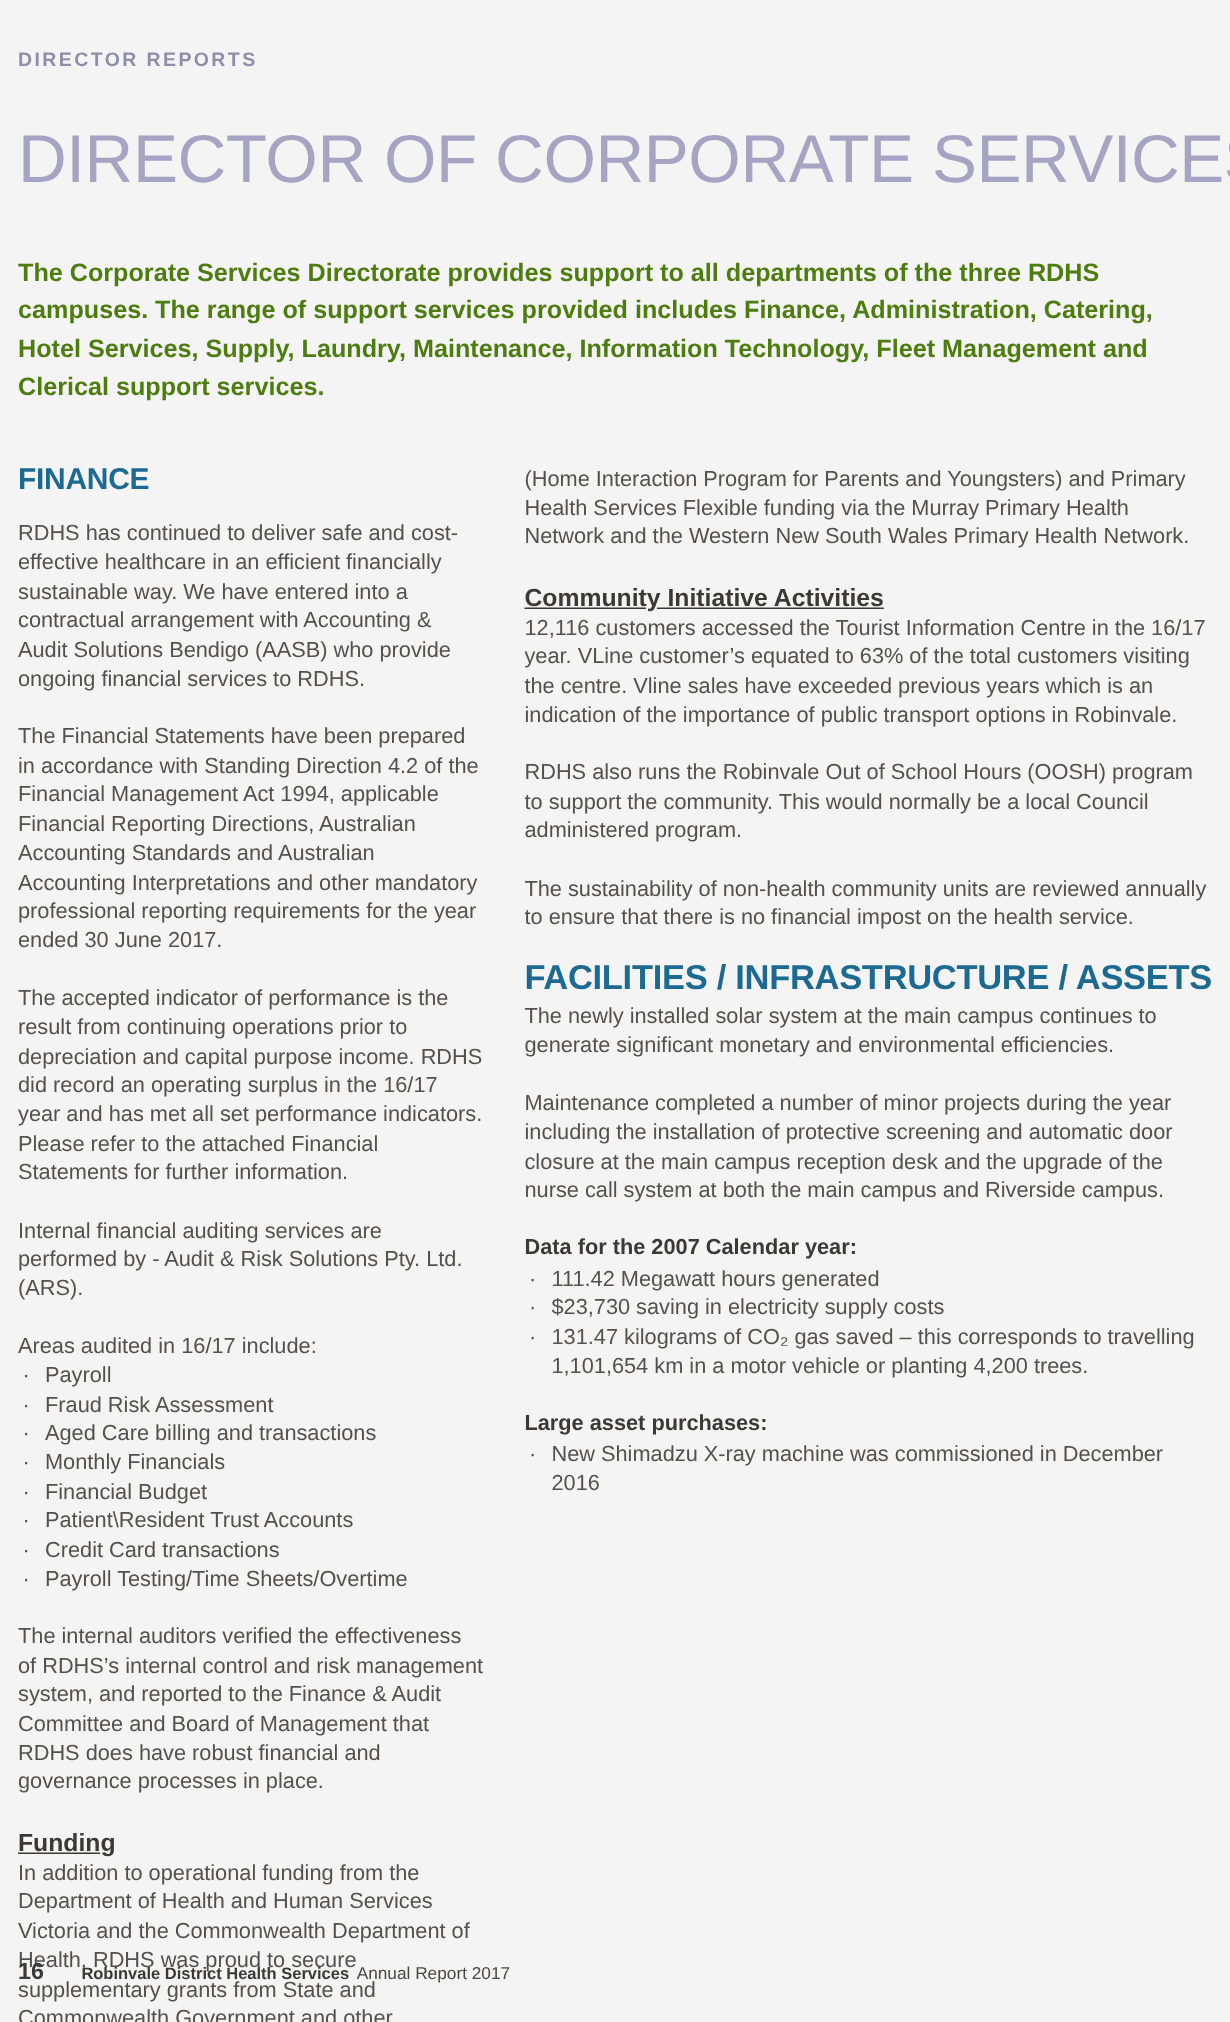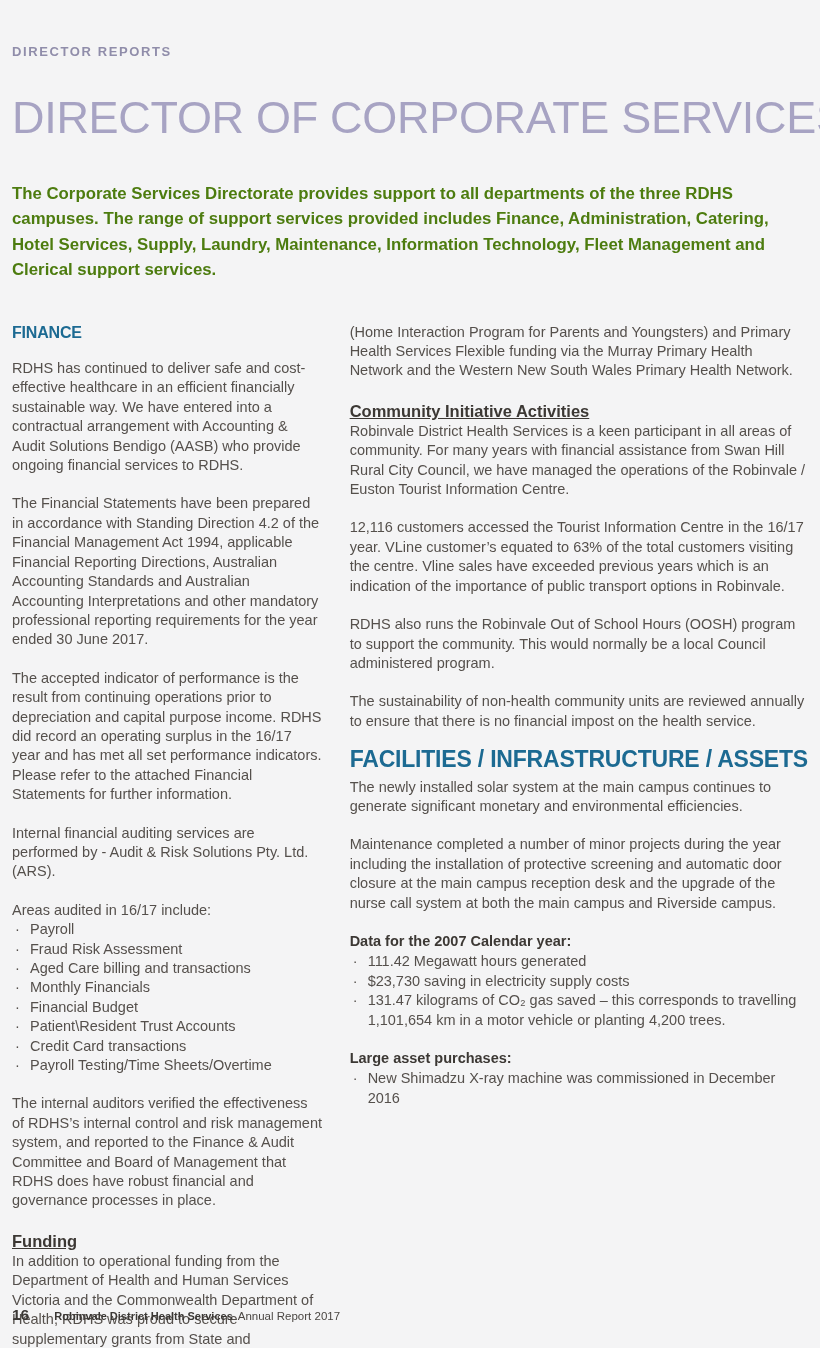--- a/index.html
+++ b/index.html
@@ -5,21 +5,21 @@
   * { box-sizing: border-box; }
   html, body { margin: 0; padding: 0; background: #e8e8e8; }
   .page {
     position: relative;
     width: 820px;
     height: 1348px;
     margin: 0 auto;
     background: #f4f4f5;
     font-family: "Liberation Sans", sans-serif;
     color: #55504c;
-    padding: 44px 12px 0 12px;
+    padding: 32px 12px 0 12px;
     overflow: hidden;
   }
   .kicker {
     font-size: 13px;
     font-weight: bold;
     letter-spacing: 1.6px;
     color: #908daa;
   }
   .title {
     margin-top: 33px;
@@ -42,21 +42,21 @@
     gap: 27px;
     margin-top: 40px;
   }
   .col {
     flex: 1;
     font-size: 14.5px;
     line-height: 19.4px;
   }
   .col p { margin: 0 0 19px 0; }
   .section-heading {
-    font-size: 16px;
+    font-size: 20px;
     font-weight: bold;
     color: #1c6a92;
     margin: 0 0 17px 0;
     letter-spacing: -0.2px;
   }
   .section-heading.mid {
     font-size: 23px;
     margin: 12px 0 8px 0;
     white-space: nowrap;
   }
@@ -167,21 +167,20 @@
       <p>The internal auditors verified the effectiveness of RDHS’s internal control and risk management system, and reported to the Finance &amp; Audit Committee and Board of Management that RDHS does have robust financial and governance processes in place.</p>
 
       <h3 class="subheading">Funding</h3>
       <p>In addition to operational funding from the Department of Health and Human Services Victoria and the Commonwealth Department of Health, RDHS was proud to secure supplementary grants from State and Commonwealth Government and other agencies to support the Robinvale community through various programs. Programs such as Best Start, Communities for Children, Early Years; HIPPY</p>
     </div>
 
     <div class="col">
       <p>(Home Interaction Program for Parents and Youngsters) and Primary Health Services Flexible funding via the Murray Primary Health Network and the Western New South Wales Primary Health Network.</p>
 
       <h3 class="subheading">Community Initiative Activities</h3>
-      <p>Robinvale District Health Services is a keen participant in all areas of community.  For many years with financial assistance from Swan Hill Rural City Council, we have managed the operations of the Robinvale / Euston Tourist Information Centre.</p>
       <p>12,116 customers accessed the Tourist Information Centre in the 16/17 year. VLine customer’s equated to 63% of the total customers visiting the centre. Vline sales have exceeded previous years which is an indication of the importance of public transport options in Robinvale.</p>
       <p>RDHS also runs the Robinvale Out of School Hours (OOSH) program to support the community. This would normally be a local Council administered program.</p>
       <p>The sustainability of non-health community units are reviewed annually to ensure that there is no financial impost on the health service.</p>
 
       <h2 class="section-heading mid">FACILITIES / INFRASTRUCTURE / ASSETS</h2>
 
       <p>The newly installed solar system at the main campus continues to generate significant monetary and environmental efficiencies.</p>
       <p>Maintenance completed a number of minor projects during the year including the installation of protective screening and automatic door closure at the main campus reception desk and the upgrade of the nurse call system at both the main campus and Riverside campus.</p>
 
       <p class="bold-lead">Data for the 2007 Calendar year:</p>

